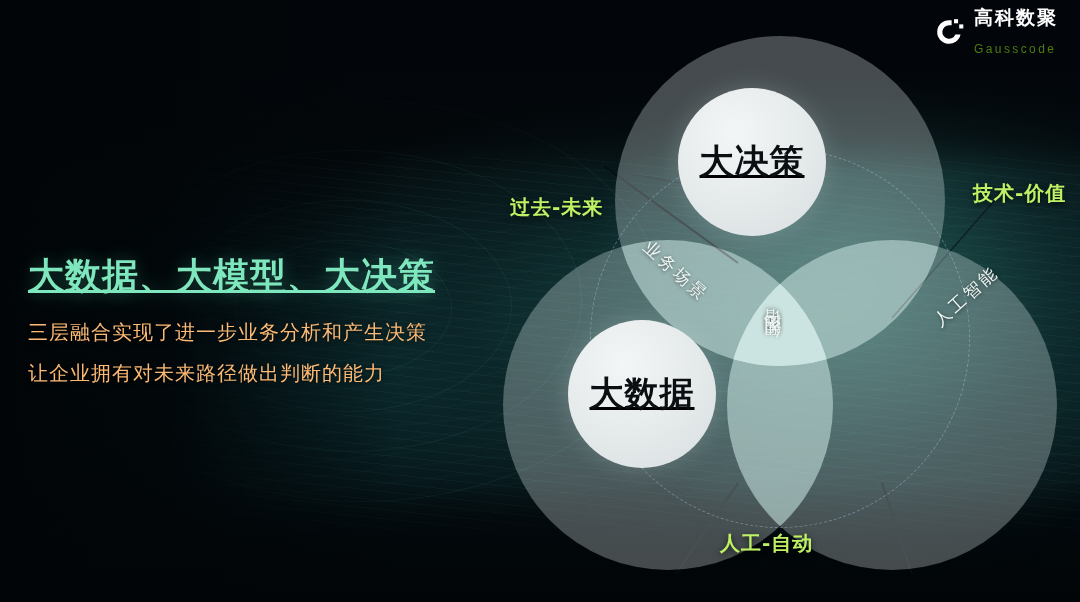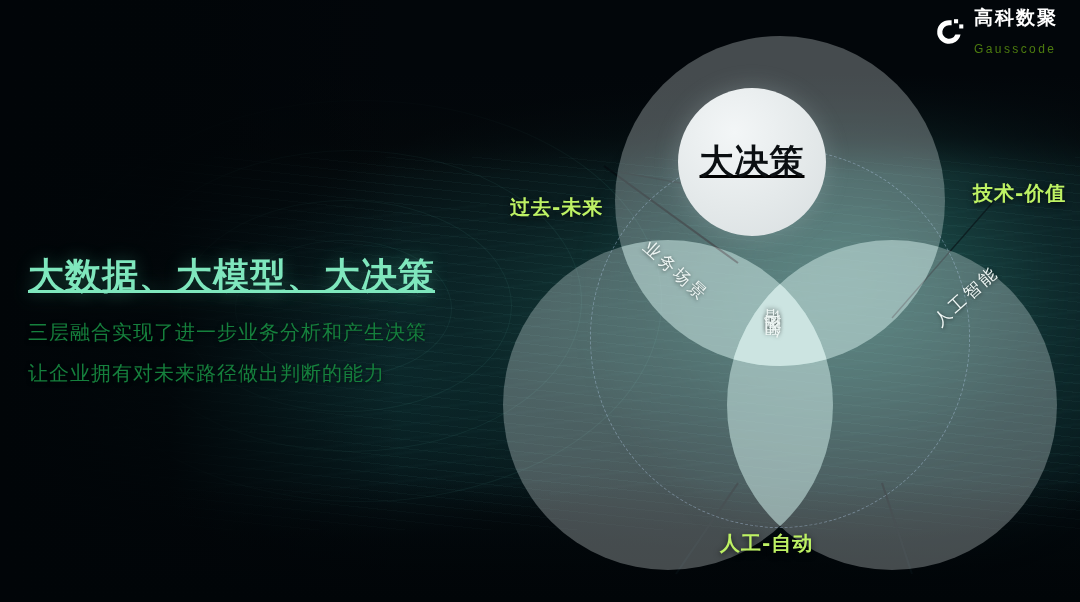--- a/index.html
+++ b/index.html
@@ -79,21 +79,21 @@
     font-family:"DejaVu Sans","Liberation Sans",sans-serif;}
   .axis-label.past  {left:510px;top:194px;}
   .axis-label.tech  {left:957px;top:180px;margin-left:16px;}
   .axis-label.manual{left:720px;top:530px;}
 
   
   .copy{position:absolute;left:28px;top:252px;width:430px;}
   .copy h1{margin:0 0 18px 0;font-size:36px;font-weight:700;letter-spacing:1px;
     color:#7fe7bd;font-family:"DejaVu Sans","Liberation Sans",sans-serif;
     text-shadow:0 0 18px rgba(90,225,180,.30);text-decoration:underline;}
-  .copy p{margin:0 0 14px 0;font-size:20px;font-weight:400;color:#15803d;letter-spacing:1px;
+  .copy p{margin:0 0 14px 0;font-size:20px;font-weight:400;color:#fdba74;letter-spacing:1px;
     font-family:Liberation Sans, sans-serif;
     text-shadow:0 1px 4px rgba(0,0,0,.6);}
 
   
   .logo{position:absolute;right:22px;top:8px;display:flex;align-items:center;gap:10px;}
   .logo-mark{position:relative;width:30px;height:30px;flex:0 0 30px;}
   .logo-text{display:flex;flex-direction:column;line-height:1;}
   .logo-cn{font-size:19px;font-weight:700;color:#ffffff;letter-spacing:2px;
     font-family:Liberation Sans, sans-serif;}
   .logo-en{font-size:12px;font-weight:400;color:#4d7c0f;letter-spacing:2.4px;margin-top:16px;
@@ -178,20 +178,23 @@
 
     <div class="lobe top"></div>
     <div class="lobe left"></div>
     <div class="lobe right"></div>
 
     <div class="dotcircle"></div>
 
     <div class="core c-top">
       <span>大决策</span>
     </div>
+    <div class="core c-left">
+      <span>大数据</span>
+    </div>
 
     <div class="pair-label biz">业务场景</div>
     <div class="pair-label ai">人工智能</div>
     <div class="pair-label kg">知识图谱</div>
   </div>
 
   <div class="axis-label past">过去-未来</div>
   <div class="axis-label tech">技术-价值</div>
   <div class="axis-label manual">人工-自动</div>
 

